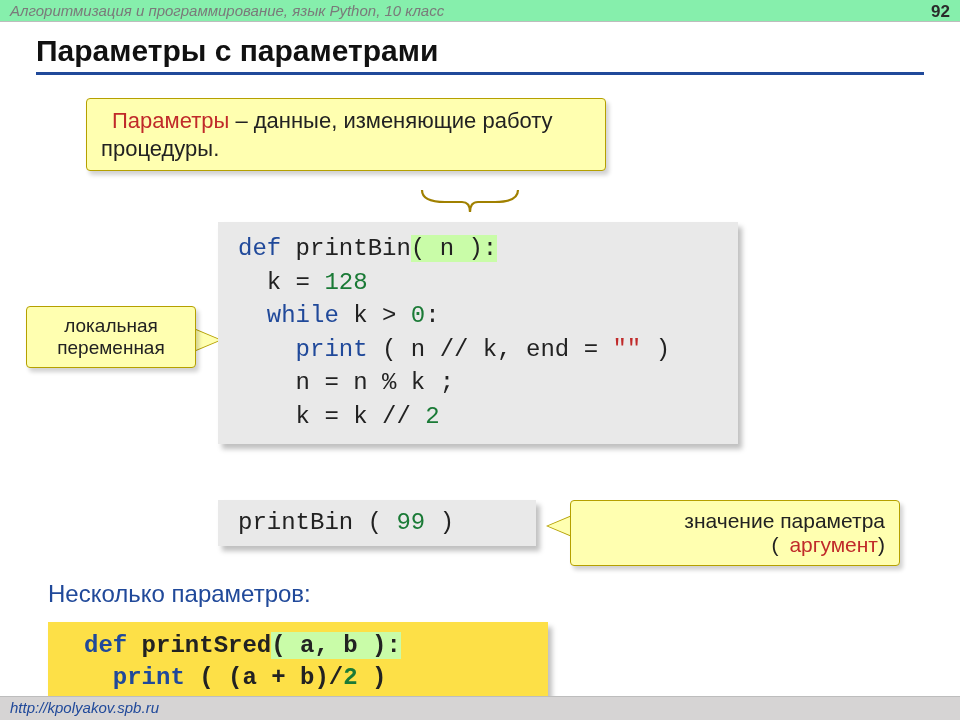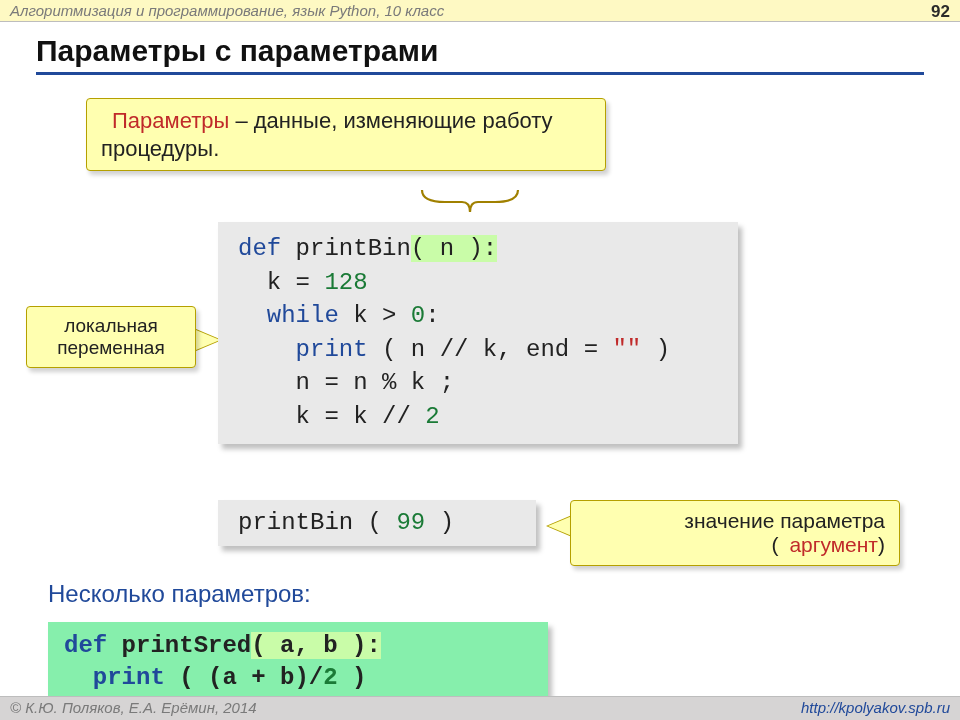--- a/index.html
+++ b/index.html
@@ -8,21 +8,21 @@
     width:960px; height:720px;
     font-family: Arial, Helvetica, sans-serif;
     background:#fff;
     position:relative;
     overflow:hidden;
   }
 
   
   .topbar {
     position:absolute; left:0; right:0; top:0; height:22px;
-    background:#fef9c3;
+    background:#86efac;
     border-bottom:1px solid #bdbdbd;
     font-style:italic;
     color:#7a7a7a;
     font-size:15px;
     padding:2px 10px 0 10px;
     display:flex; justify-content:space-between; align-items:flex-start;
   }
   .page-num { font-weight:bold; color:#2b2b2b; font-style:normal; font-size:17px; }
 
   
@@ -100,23 +100,23 @@
     font-weight:normal; font-size:24px; color:#222;
     line-height:1.4;
     white-space:pre;
   }
   #code-main { left:218px; top:222px; width:520px; }
   #code-call { left:218px; top:500px; width:318px; padding:6px 20px; font-size:24px; }
 
   
   .creambox {
     position:absolute;
-    background:#86efac;
+    background:#fde047;
     box-shadow: 4px 5px 5px rgba(0,0,0,.25);
-    padding:8px 20px 10px 16px;
+    padding:8px 20px 10px 36px;
     font-family:"Courier New", monospace;
     font-weight:bold; font-size:24px; color:#222;
     line-height:1.35;
     white-space:pre;
   }
   #code-multi { left:48px; top:622px; width:500px; }
 
   
   .subhead {
     position:absolute; left:48px; top:580px;
@@ -179,15 +179,14 @@
   <span>значение параметра</span><br>
   <span>(</span><span class="hl-red">аргумент</span><span>)</span>
 </div>
 
 <div class="subhead">Несколько параметров:</div>
 
 <div id="code-multi" class="creambox"><span class="kw">def</span><span> printSred</span><span class="hl-green">( a, b ):</span>
 <span class="kw">  print</span><span> ( (a + b)/</span><span class="num">2</span><span> )</span></div>
 
 <div class="footer">
-  <span>© К.Ю. Поляков, Е.А. Ерёмин, 2014</span>
   <span class="url">http://kpolyakov.spb.ru</span>
 </div>
 
 </body></html>

